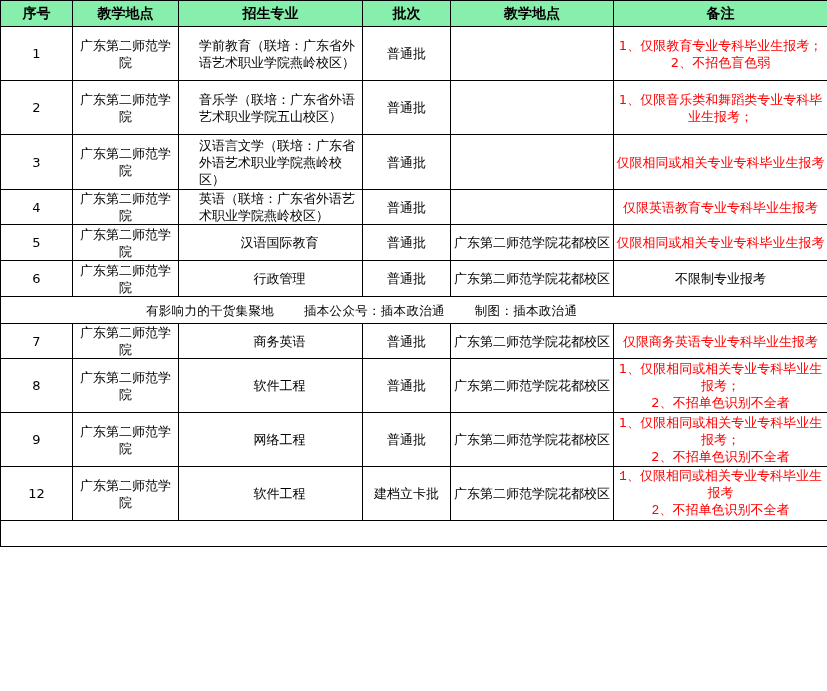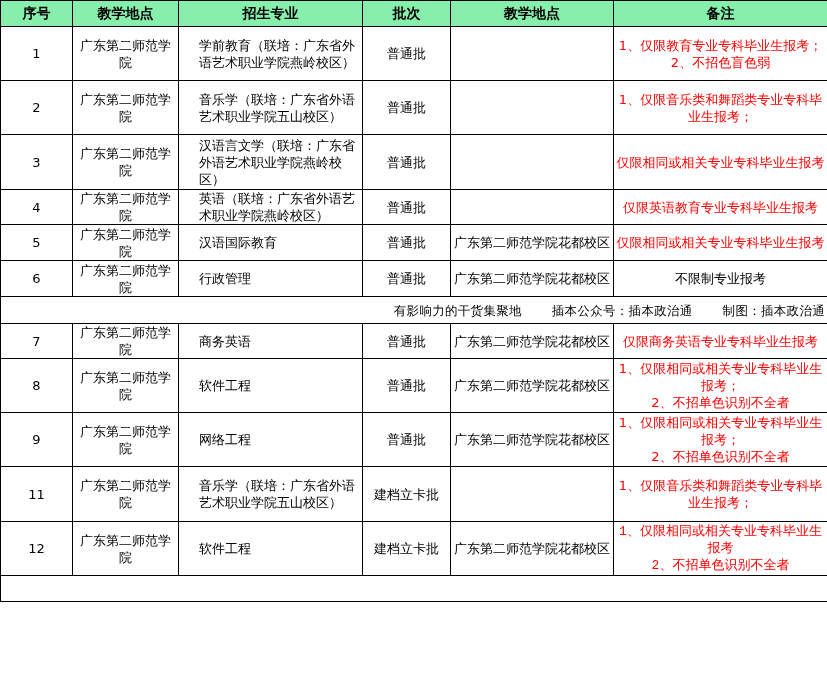--- a/index.html
+++ b/index.html
@@ -2,22 +2,22 @@
 <html><head>
 <meta charset="utf-8">
 <style>
   html, body { margin:0; padding:0; background:#ffffff; }
   body { width:827px; height:691px; overflow:hidden; font-family:"DejaVu Sans","Liberation Sans",sans-serif; }
   table { border-collapse:collapse; table-layout:fixed; position:absolute; left:0; top:0; width:827px; }
   td, th { border:1px solid #000; padding:0 2px; text-align:center; vertical-align:middle; font-size:13px; line-height:17px; color:#000; overflow:hidden; word-break:break-all; }
   th { background:#86efac; font-weight:bold; font-size:14px; height:25px; }
   td.red { color:#ff0000; }
   td.major { text-align:left; padding-left:20px; }
-  td.major.c { text-align:left; }
-  td.banner { font-size:12.5px; text-align:right; padding-left:145px; letter-spacing:0.3px; }
+  td.major.c { text-align:center; }
+  td.banner { font-size:12.5px; text-align:left; padding-left:145px; letter-spacing:0.3px; }
   .gap { display:inline-block; width:30px; }
 </style>
 </head>
 <body>
 
 <table>
   <colgroup>
     <col style="width:72px">
     <col style="width:106px">
     <col style="width:184px">
@@ -113,28 +113,20 @@
       </tr>
       <tr style="height: 54px;">
         <td>9</td>
         <td>广东第二师范学院</td>
         <td class="major c">网络工程</td>
         <td>普通批</td>
         <td>广东第二师范学院花都校区</td>
         <td class="red" style="white-space: pre-line;">1、仅限相同或相关专业专科毕业生报考；
 2、不招单色识别不全者</td>
       </tr>
-      <tr style="height: 55px;">
-        <td>11</td>
-        <td>广东第二师范学院</td>
-        <td class="major">音乐学（联培：广东省外语艺术职业学院五山校区）</td>
-        <td>建档立卡批</td>
-        <td></td>
-        <td class="red" style="white-space: pre-line;">1、仅限音乐类和舞蹈类专业专科毕业生报考；</td>
-      </tr>
       <tr style="height: 54px;">
         <td>12</td>
         <td>广东第二师范学院</td>
         <td class="major c">软件工程</td>
         <td>建档立卡批</td>
         <td>广东第二师范学院花都校区</td>
         <td class="red" style="white-space: pre-line; font-family: Liberation Mono, monospace;">1、仅限相同或相关专业专科毕业生报考
 2、不招单色识别不全者</td>
       </tr>
     </tbody>

